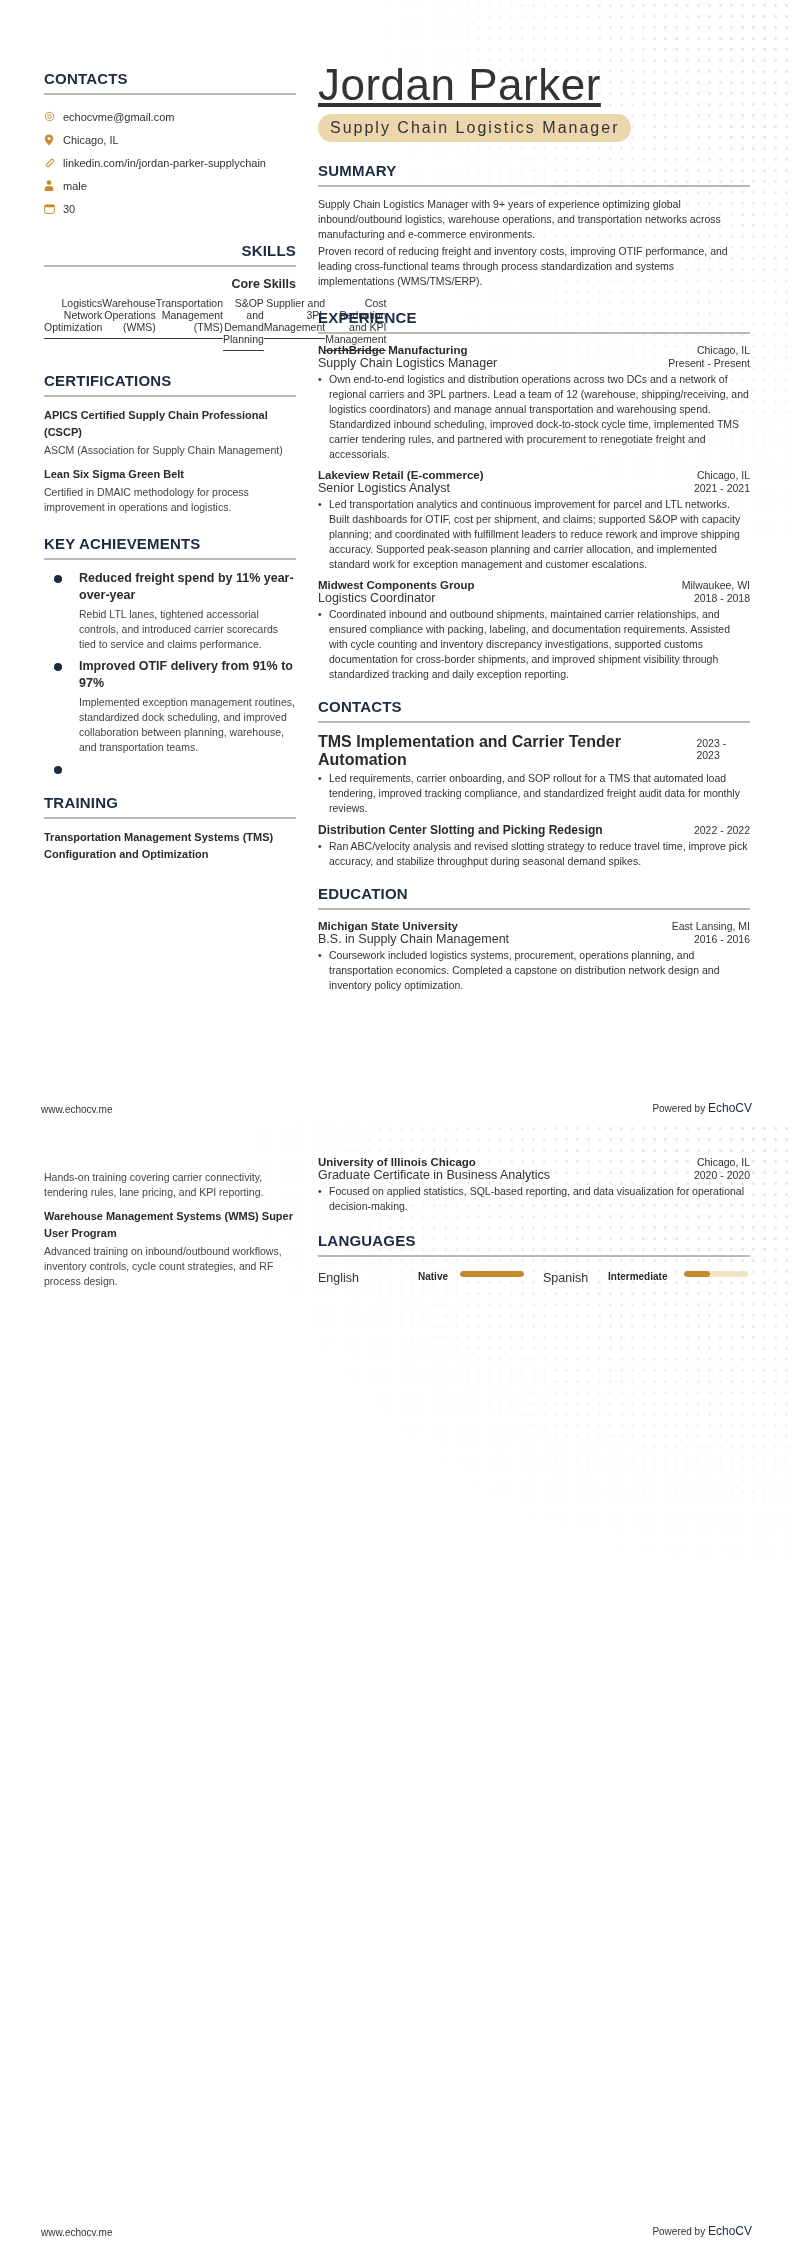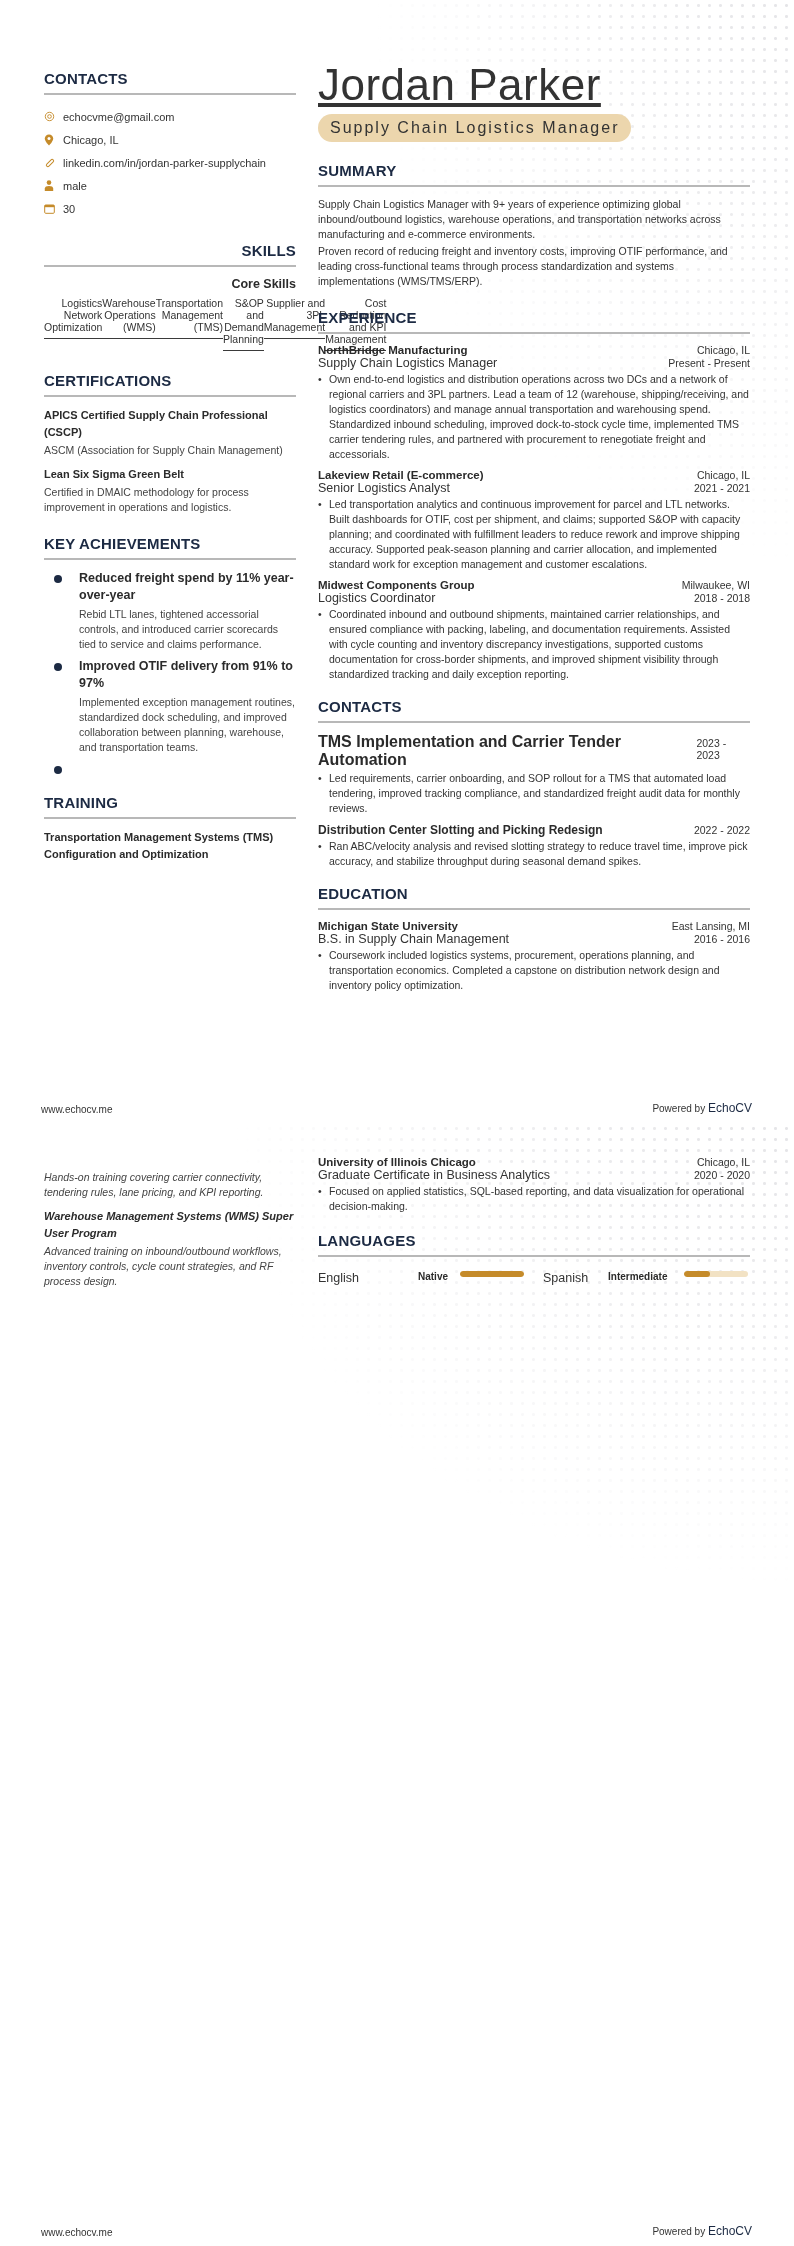--- a/index.html
+++ b/index.html
@@ -282,21 +282,21 @@
   <div class="footer-l" style="top:1104px;">www.echocv.me</div>
   <div class="footer-r" style="top:1101px;">
     <span>Powered by</span>
     <span class="brand">EchoCV</span>
   </div>
 </div>
 
 <div class="page page2">
   <div class="dots"></div>
 
-  <div class="left" style="top:45px;font-style:italic;">
+  <div class="left" style="top:45px;">
     <div class="cert-sub">Hands-on training covering carrier connectivity, tendering rules, lane pricing, and KPI reporting.</div>
     <div class="cert-title">Warehouse Management Systems (WMS) Super User Program</div>
     <div class="cert-sub">Advanced training on inbound/outbound workflows, inventory controls, cycle count strategies, and RF process design.</div>
   </div>
 
   <div class="right" style="top:33px;">
     <div class="entry">
       <div class="entry-head">
           <span class="entry-org">University of Illinois Chicago</span>
           <span class="entry-loc">Chicago, IL</span>

